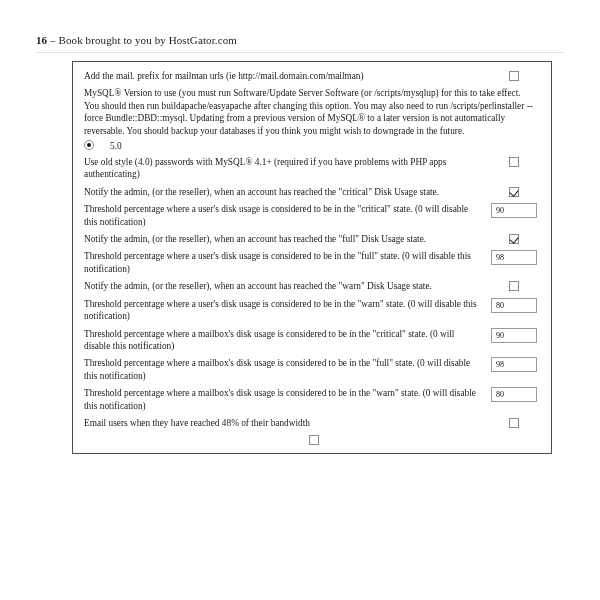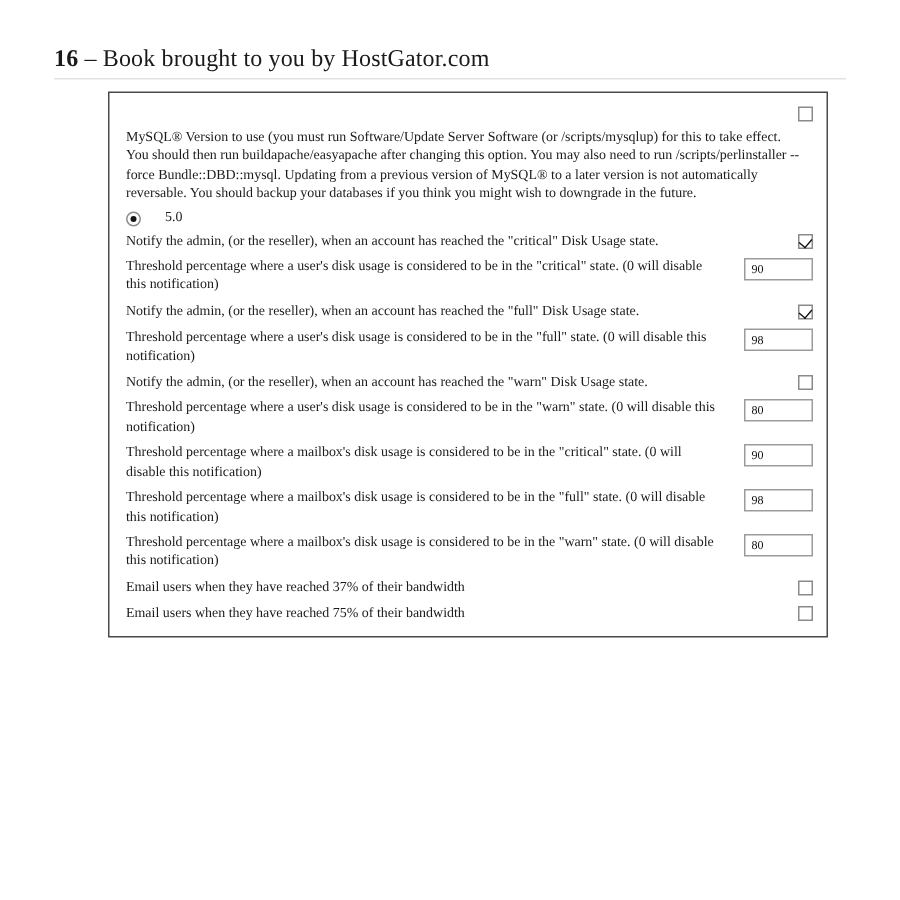--- a/index.html
+++ b/index.html
@@ -20,21 +20,21 @@
   .page-header {
     position: absolute;
     left: 0;
     top: 33px;
     width: 600px;
     height: 22px;
     box-sizing: border-box;
     padding-left: 36px;
   }
   .page-header .hdr-line {
-    font-size: 16px;
+    font-size: 11px;
     letter-spacing: 0.1px;
     white-space: nowrap;
     line-height: 14px;
   }
   .page-header .hdr-num {
     font-weight: bold;
   }
   .page-header .hdr-rule {
     position: absolute;
     left: 36px;
@@ -71,21 +71,21 @@
     line-height: 12.4px;
     padding-top: 1px;
     padding-right: 4px;
     box-sizing: border-box;
     word-wrap: break-word;
   }
 
   .row .control {
     flex: 1 1 auto;
     display: flex;
-    justify-content: flex-end;
+    justify-content: center;
     align-items: flex-start;
     padding-top: 1px;
     padding-left: 2px;
   }
 
   
   .row.heading .label {
     width: 455px;
   }
 
@@ -109,21 +109,21 @@
     width: 5px;
     height: 7px;
     border: solid #111111;
     border-width: 0 1.5px 1.5px 0;
     transform: rotate(40deg) scale(0.95);
   }
 
   
   .radio-wrap {
     display: flex;
-    align-items: flex-end;
+    align-items: flex-start;
     padding: 1px 9px 1px 11px;
     font-family: Liberation Serif, serif;
   }
   .rb {
     width: 10px;
     height: 10px;
     box-sizing: border-box;
     border: 1px solid #8a8a8a;
     border-radius: 50%;
     background: #ffffff;
@@ -168,32 +168,39 @@
 <body>
 
 <div class="page-header">
   <div class="hdr-line"><span class="hdr-num">16</span> <span>–</span> <span>Book brought to you by HostGator.com</span></div>
   <div class="hdr-rule"></div>
 </div>
 
 <div class="panel" id="panel">
 
 <div class="row">
+      <div class="label">Add the mail. prefix for mailman urls (ie http://mail.domain.com/mailman)</div>
       <div class="control">
         <span class="cb"></span>
       </div>
     </div>
     <div class="row heading">
       <div class="label">MySQL® Version to use (you must run Software/Update Server Software (or /scripts/mysqlup) for this to take effect. You should then run buildapache/easyapache after changing this option. You may also need to run /scripts/perlinstaller --force Bundle::DBD::mysql. Updating from a previous version of MySQL® to a later version is not automatically reversable. You should backup your databases if you think you might wish to downgrade in the future.</div>
     </div>
     <div class="radio-wrap">
       <span class="rb selected"></span>
       <span class="radio-label">5.0</span>
     </div>
     <div class="row">
+      <div class="label">Use old style (4.0) passwords with MySQL® 4.1+ (required if you have problems with PHP apps authenticating)</div>
+      <div class="control">
+        <span class="cb"></span>
+      </div>
+    </div>
+    <div class="row">
       <div class="label">Notify the admin, (or the reseller), when an account has reached the "critical" Disk Usage state.</div>
       <div class="control">
         <span class="cb checked"></span>
       </div>
     </div>
     <div class="row">
       <div class="label">Threshold percentage where a user's disk usage is considered to be in the "critical" state. (0 will disable this notification)</div>
       <div class="control">
         <div class="txtbox">90</div>
       </div>
@@ -234,24 +241,23 @@
         <div class="txtbox">98</div>
       </div>
     </div>
     <div class="row">
       <div class="label">Threshold percentage where a mailbox's disk usage is considered to be in the "warn" state. (0 will disable this notification)</div>
       <div class="control">
         <div class="txtbox">80</div>
       </div>
     </div>
     <div class="row">
-      <div class="label">Email users when they have reached 37% of their bandwidth</div>
-      <div class="control">
-        <span class="cb"></span>
-      </div>
-    </div>
-    <div class="row">
-      <div class="label">Email users when they have reached 75% of their bandwidth</div>
+      <div class="label">Email users when they have reached 48% of their bandwidth</div>
+      <div class="control">
+        <span class="cb"></span>
+      </div>
+    </div>
+    <div class="row">
       <div class="control">
         <span class="cb"></span>
       </div>
     </div>
   </div>
 
 </body></html>

